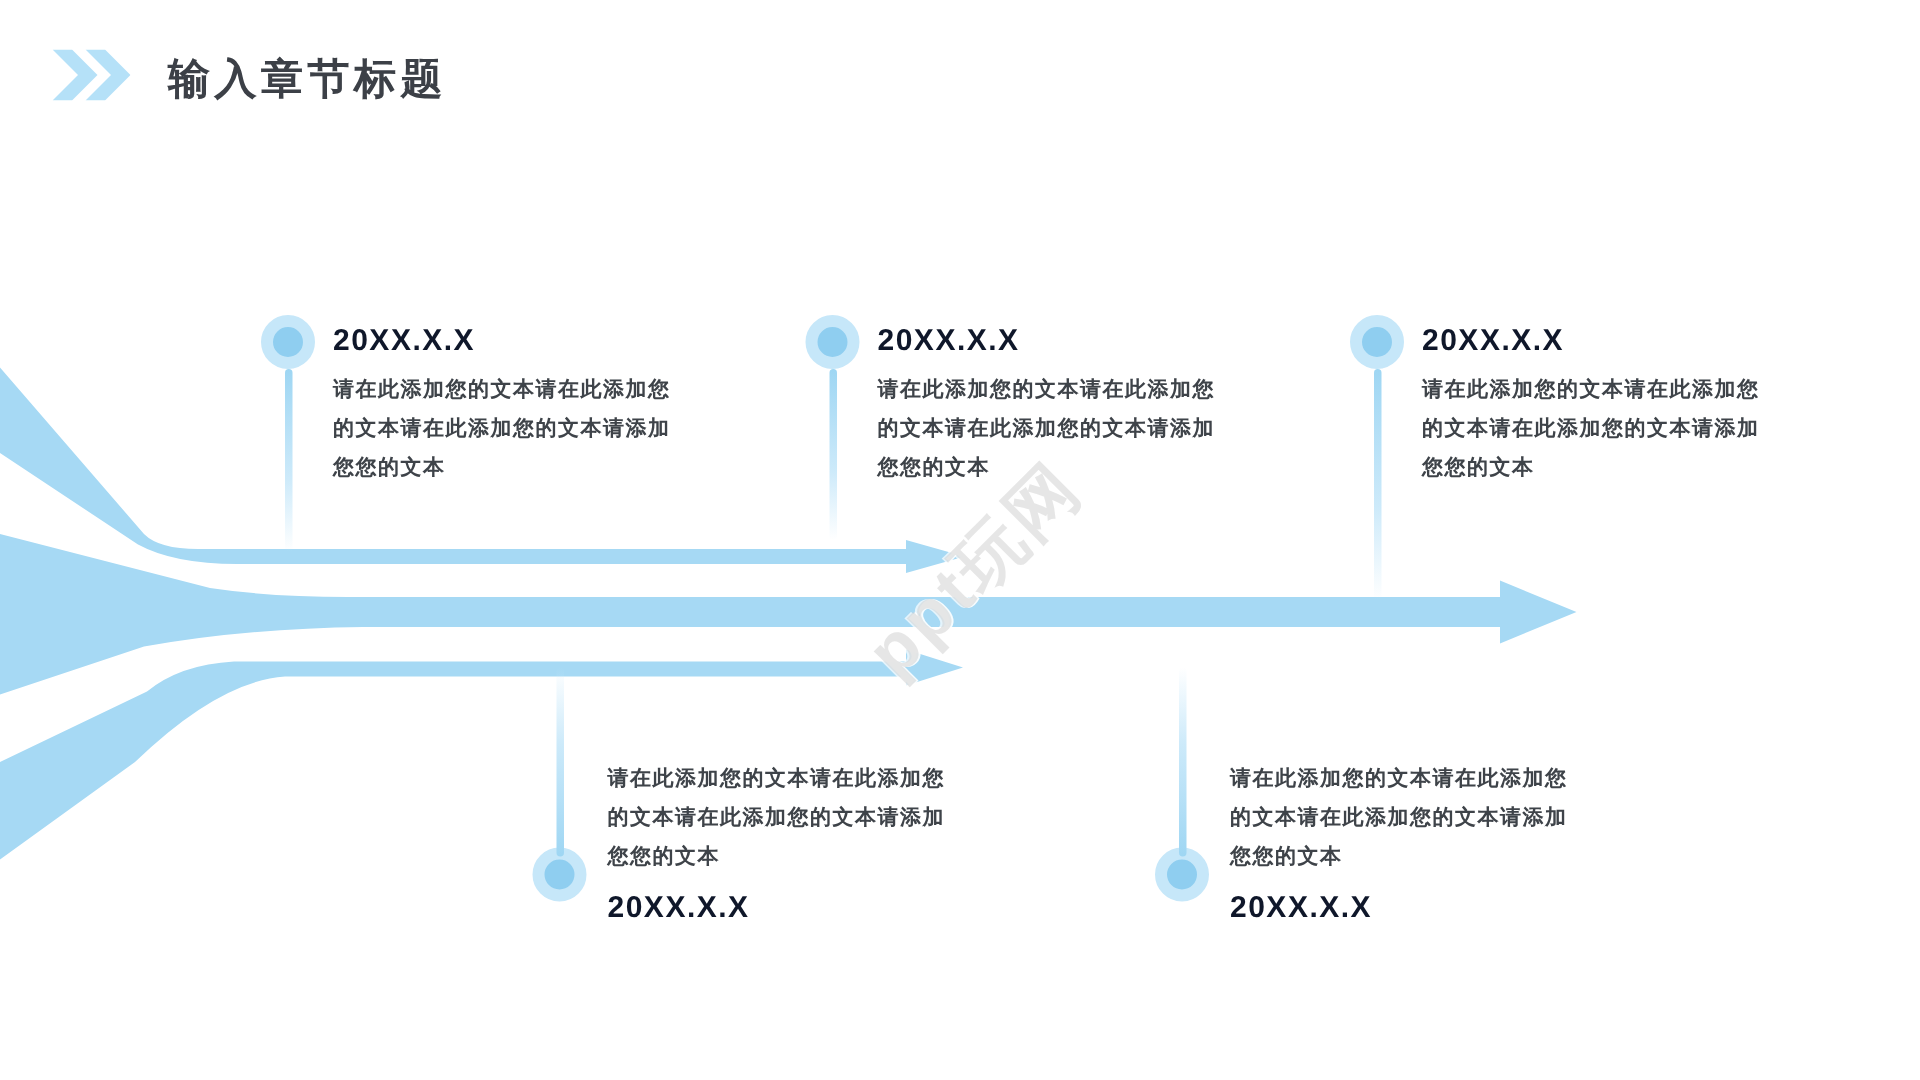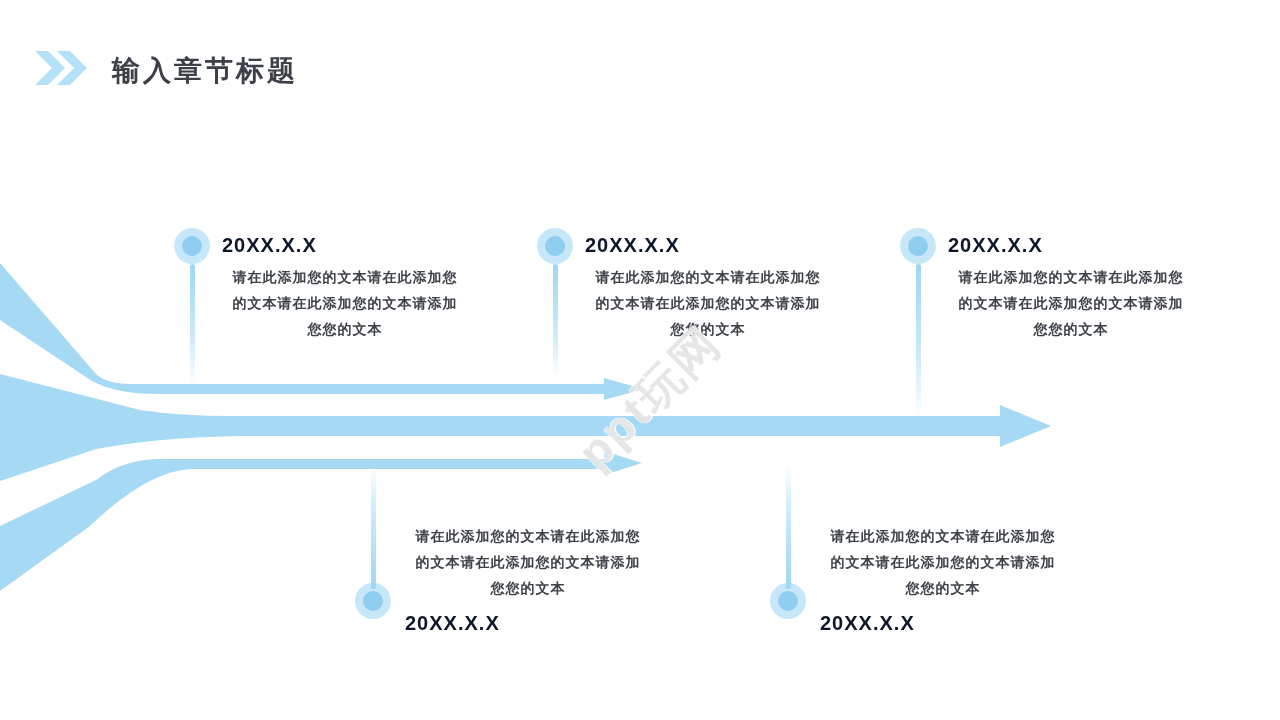--- a/index.html
+++ b/index.html
@@ -1,20 +1,20 @@
 <!DOCTYPE html>
 <html><head>
 <meta charset="utf-8">
 <style>
   html,body{margin:0;padding:0;}
   body{
     width:1280px;height:720px;overflow:hidden;background:#ffffff;
     font-family:"Liberation Sans","DejaVu Sans",sans-serif;
   }
-  .slide{position:relative;width:1280px;height:648px;background:#fff;margin-top:18px;}
+  .slide{position:relative;width:1280px;height:648px;background:#fff;}
 
   
   .hdr-icon{position:absolute;left:35px;top:33px;width:52px;height:34px;}
   .page-title{
     position:absolute;left:112px;top:34px;margin:0;
     font-size:28px;font-weight:bold;letter-spacing:3px;color:#3c4047;
   }
 
   
   .arrow-layer{position:absolute;left:0;top:0;width:1280px;height:720px;z-index:2;pointer-events:none;}
@@ -35,21 +35,21 @@
   .dot{
     position:absolute;width:20px;height:20px;border-radius:50%;
     background:#8fcef0;border:8px solid #c6e7f9;
   }
   .stem{position:absolute;width:5px;border-radius:3px;z-index:1;}
   .stem-down{background:linear-gradient(to bottom,#9ed6f3 0%,#cdeafa 60%,rgba(223,242,252,0) 100%);}
   .stem-up{background:linear-gradient(to top,#9ed6f3 0%,#cdeafa 60%,rgba(223,242,252,0) 100%);}
 
   .date{font-size:20px;font-weight:bold;letter-spacing:1px;color:#0f172a;}
   .body{width:246px;font-size:14px;font-weight:bold;letter-spacing:1px;
-        line-height:26px;color:#3e4349;text-align:center;}
+        line-height:26px;color:#3e4349;}
 
   
   .entry-top{top:210px;width:300px;height:170px;}
   .entry-top .dot{left:0;top:0;}
   .entry-top .stem{left:16px;top:36px;}
   .entry-top .content{position:absolute;left:48px;top:6px;}
   .entry-top .body{margin-top:7px;}
   .entry-t1{left:174px;} .entry-t1 .stem{height:122px;}
   .entry-t2{left:537px;} .entry-t2 .stem{height:114px;}
   .entry-t3{left:900px;} .entry-t3 .stem{height:154px;}

